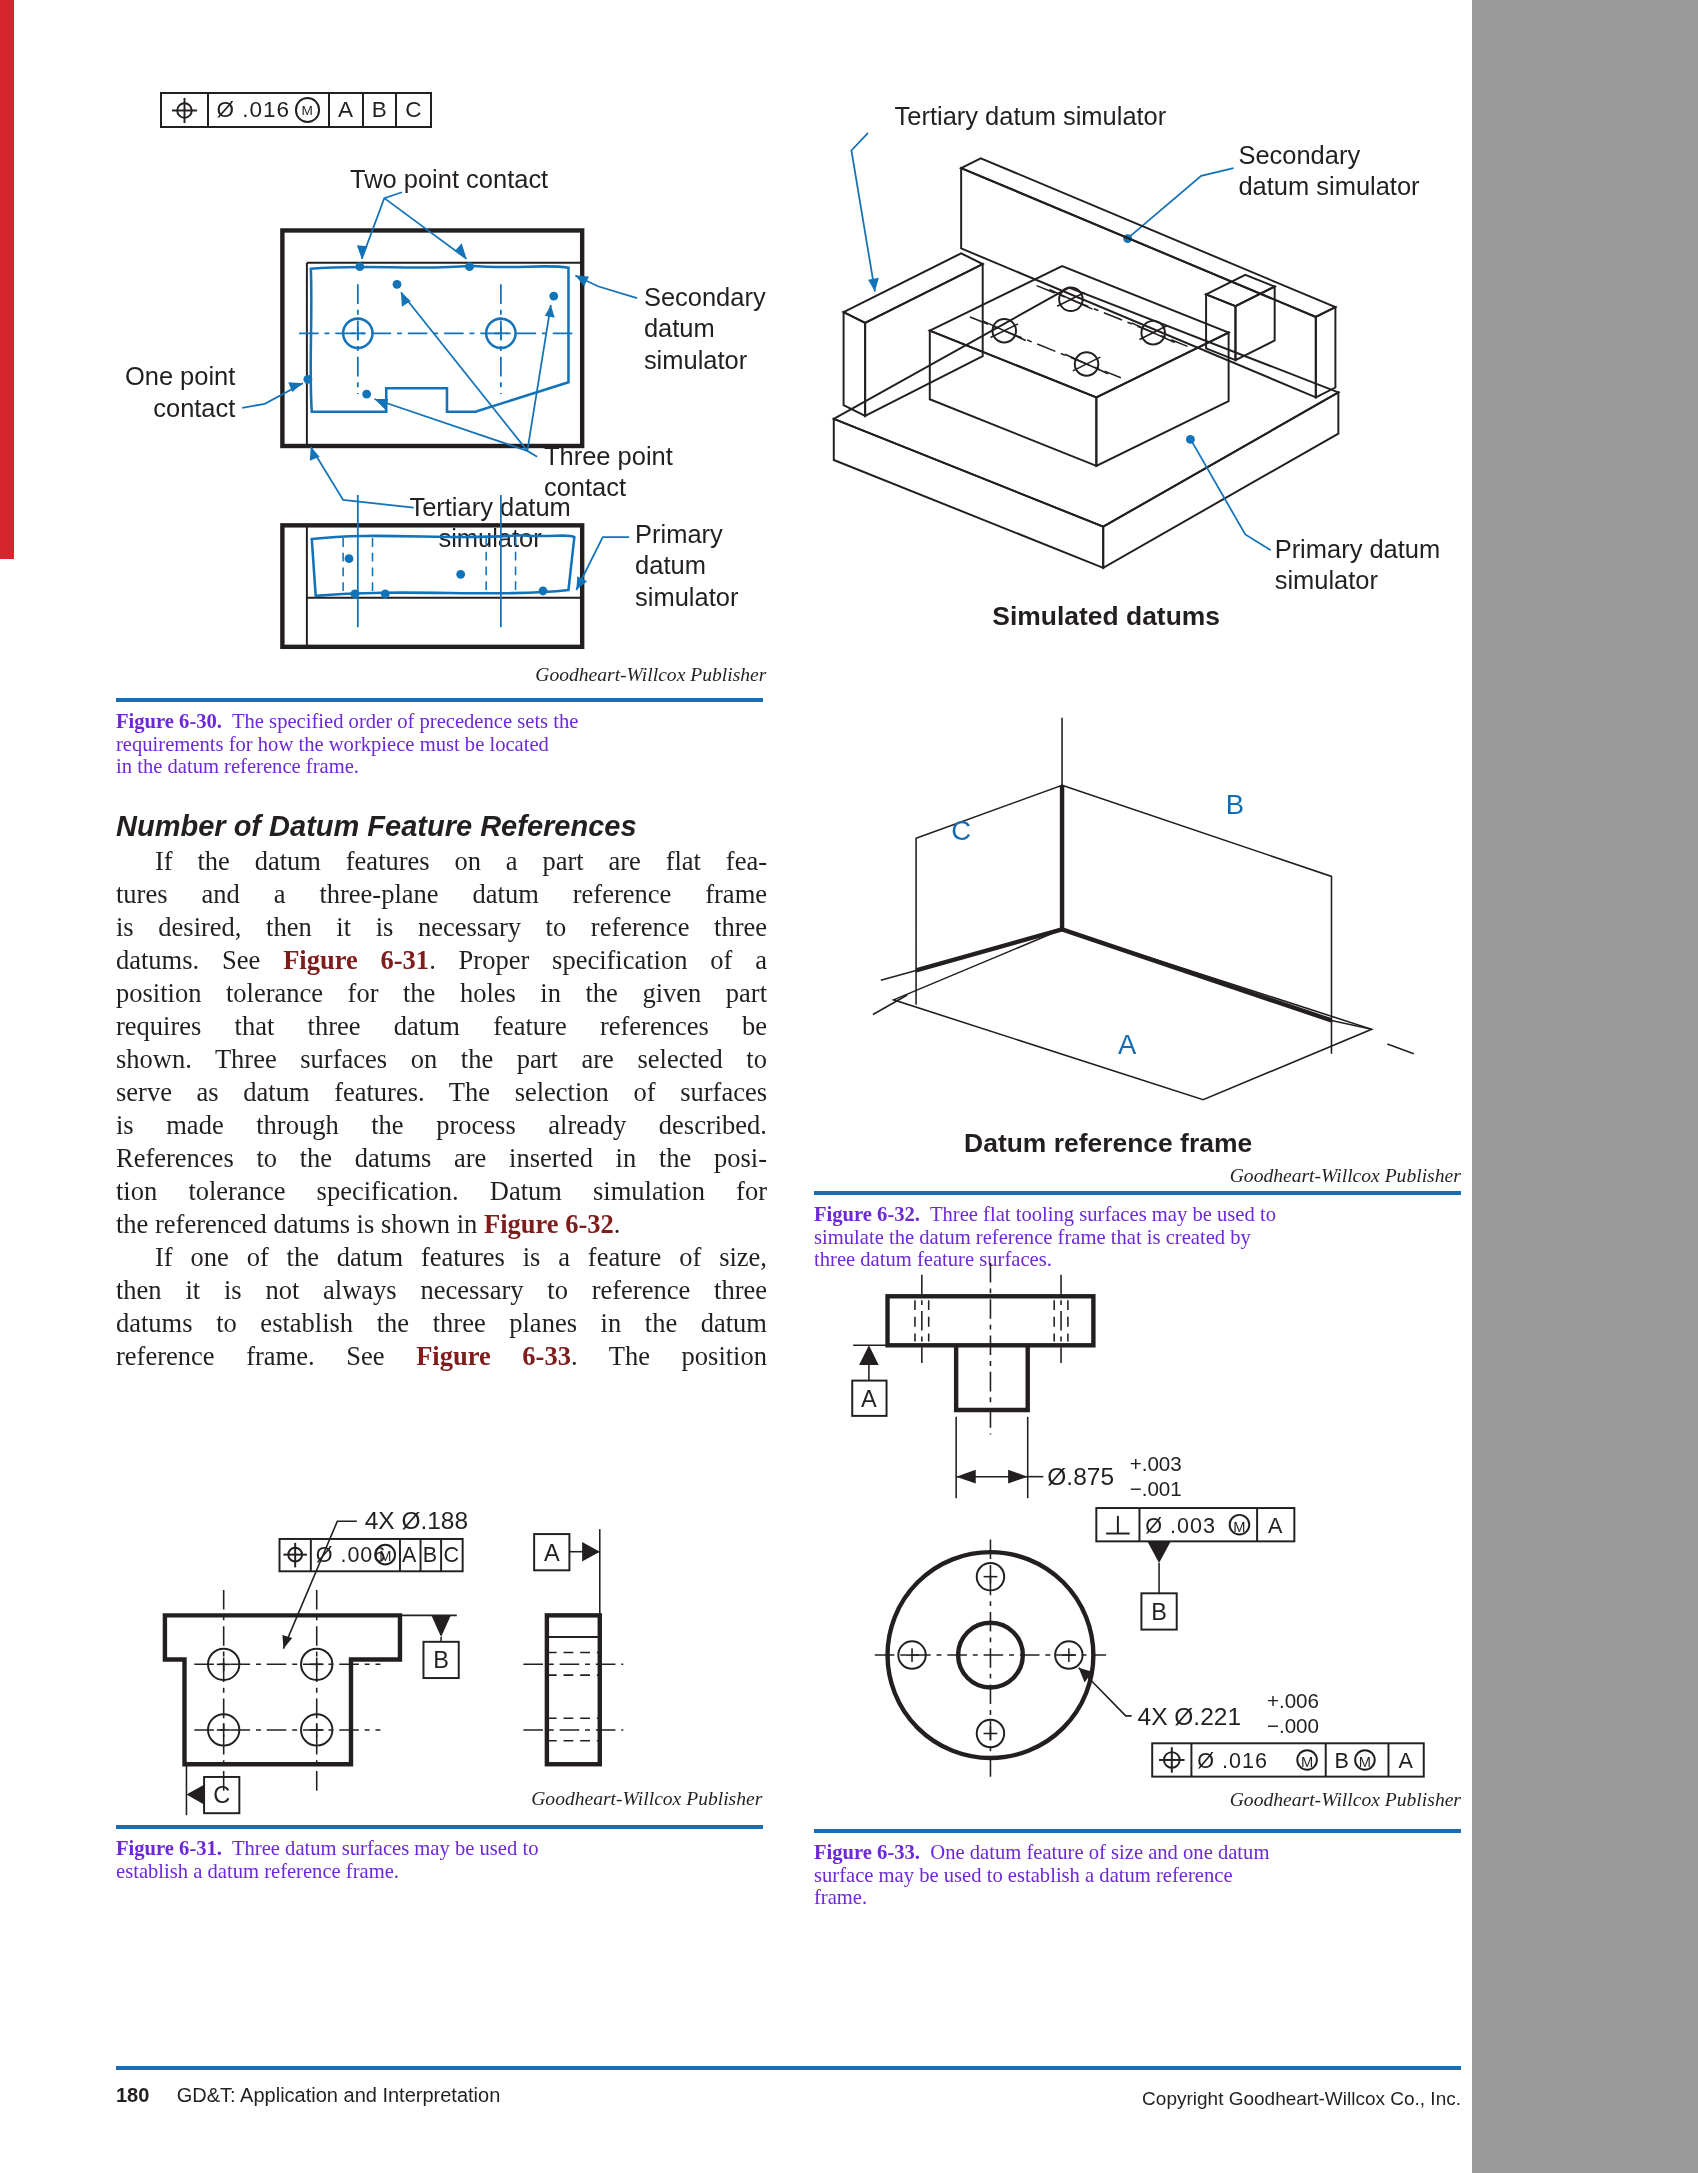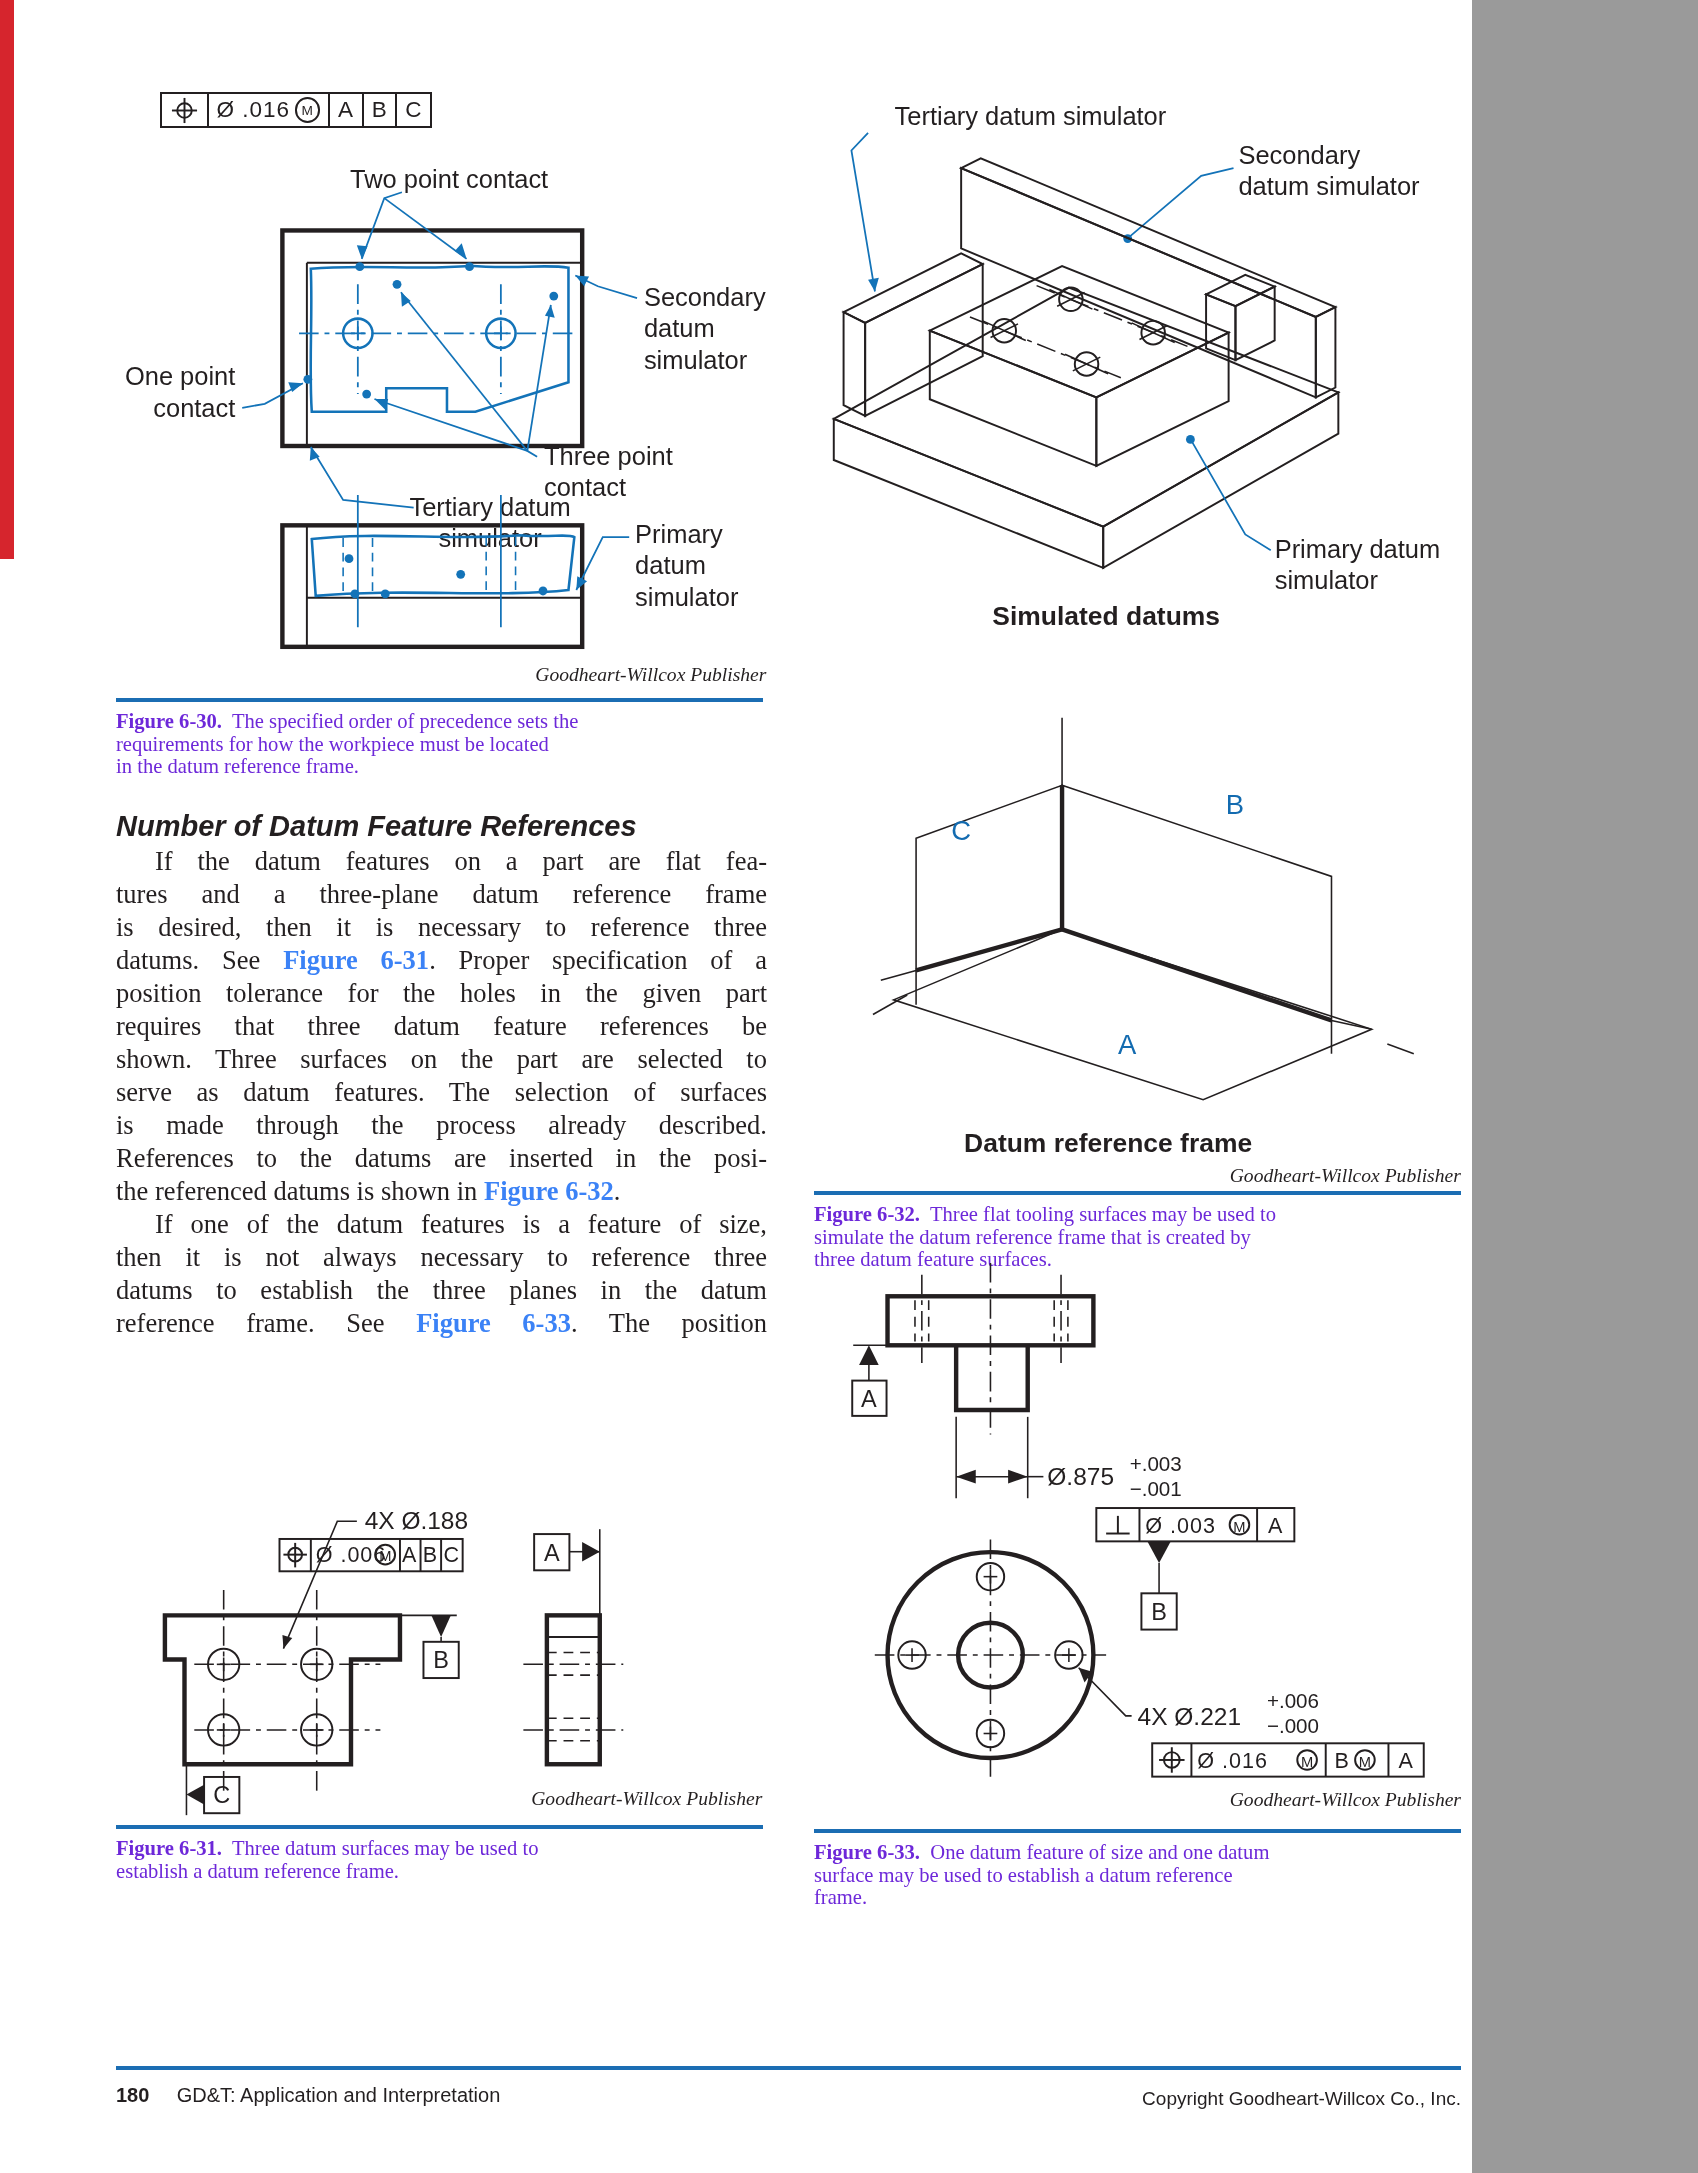--- a/index.html
+++ b/index.html
@@ -6,21 +6,21 @@
   #page{position:relative;width:1472px;height:2174px;background:#ffffff;overflow:hidden;
         font-family:"Liberation Sans",sans-serif;color:#231f20;}
   .abs{position:absolute;}
   .caption{font-family:"Liberation Serif",serif;font-size:20.6px;line-height:22.5px;color:#6d28d9;}
   .caption .lead{font-weight:bold;}
   .caprule{height:3.9px;background:#1b6db3;}
   .heading{font-family:"Liberation Sans",sans-serif;font-weight:bold;font-style:italic;font-size:29px;}
   .bline{font-family:"Liberation Serif",serif;font-size:26.5px;line-height:33px;text-align:justify;text-align-last:justify;width:651px;}
   .bline.last{text-align-last:left;}
   .bline.ind{text-indent:39px;}
-  .flink{color:#3b82f6;font-weight:bold;}
+  .flink{color:#7f1d1d;font-weight:bold;}
   
   .fcf{display:inline-flex;align-items:stretch;border:2.5px solid #231f20;background:#fff;height:32px;}
   .fcf .cell{display:flex;align-items:center;justify-content:center;padding:0 7.8px;
              border-left:2.5px solid #231f20;font-size:22.5px;letter-spacing:1px;white-space:nowrap;}
   .fcf .cell:first-child{border-left:none;}
   .mcirc{display:inline-flex;width:21.6px;height:21.6px;border:2px solid #231f20;border-radius:50%;
          align-items:center;justify-content:center;font-size:13.7px;margin-left:4.9px;}
   
   svg .k{stroke:#231f20;stroke-width:2;fill:none;}
   svg .kb{stroke:#231f20;stroke-width:4.5;fill:none;}
@@ -173,20 +173,21 @@
       <div class="bline ind"><span>If the datum features on a part are flat fea-</span><span class="flink"></span><span></span></div>
       <div class="bline"><span>tures and a three-plane datum reference frame</span><span class="flink"></span><span></span></div>
       <div class="bline"><span>is desired, then it is necessary to reference three</span><span class="flink"></span><span></span></div>
       <div class="bline"><span>datums. See </span><span class="flink">Figure 6-31</span><span>. Proper specification of a</span></div>
       <div class="bline"><span>position tolerance for the holes in the given part</span><span class="flink"></span><span></span></div>
       <div class="bline"><span>requires that three datum feature references be</span><span class="flink"></span><span></span></div>
       <div class="bline"><span>shown. Three surfaces on the part are selected to</span><span class="flink"></span><span></span></div>
       <div class="bline"><span>serve as datum features. The selection of surfaces</span><span class="flink"></span><span></span></div>
       <div class="bline"><span>is made through the process already described.</span><span class="flink"></span><span></span></div>
       <div class="bline"><span>References to the datums are inserted in the posi-</span><span class="flink"></span><span></span></div>
+      <div class="bline"><span>tion tolerance specification. Datum simulation for</span><span class="flink"></span><span></span></div>
       <div class="bline last"><span>the referenced datums is shown in </span><span class="flink">Figure 6-32</span><span>.</span></div>
       <div class="bline ind"><span>If one of the datum features is a feature of size,</span><span class="flink"></span><span></span></div>
       <div class="bline"><span>then it is not always necessary to reference three</span><span class="flink"></span><span></span></div>
       <div class="bline"><span>datums to establish the three planes in the datum</span><span class="flink"></span><span></span></div>
       <div class="bline"><span>reference frame. See </span><span class="flink">Figure 6-33</span><span>. The position</span></div>
     </div>
 
   <svg class="abs" style="left:108px;top:1490px;" width="676" height="333" viewBox="0 0 690 340">
 
     <text x="262" y="40" class="dim">4X Ø.188</text>

